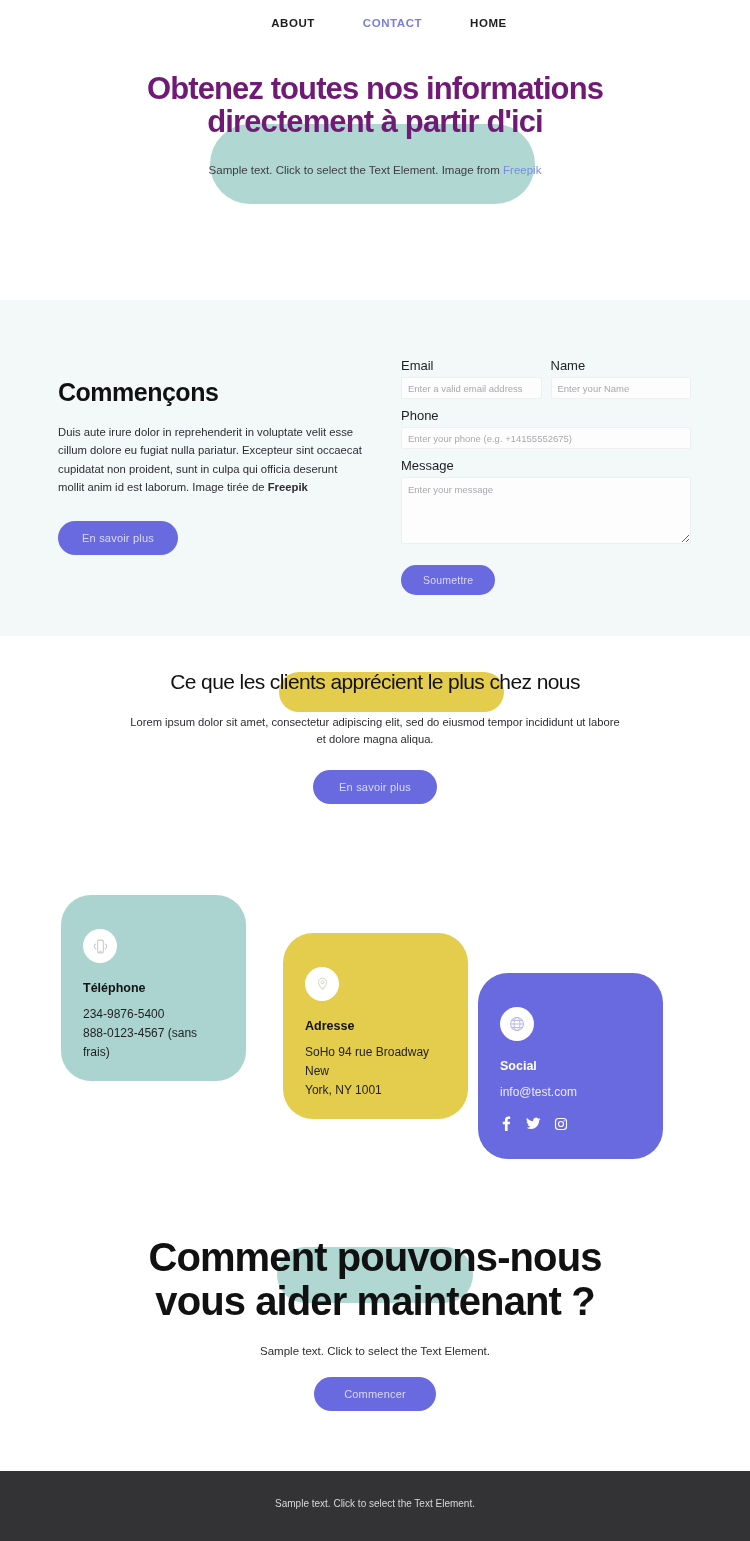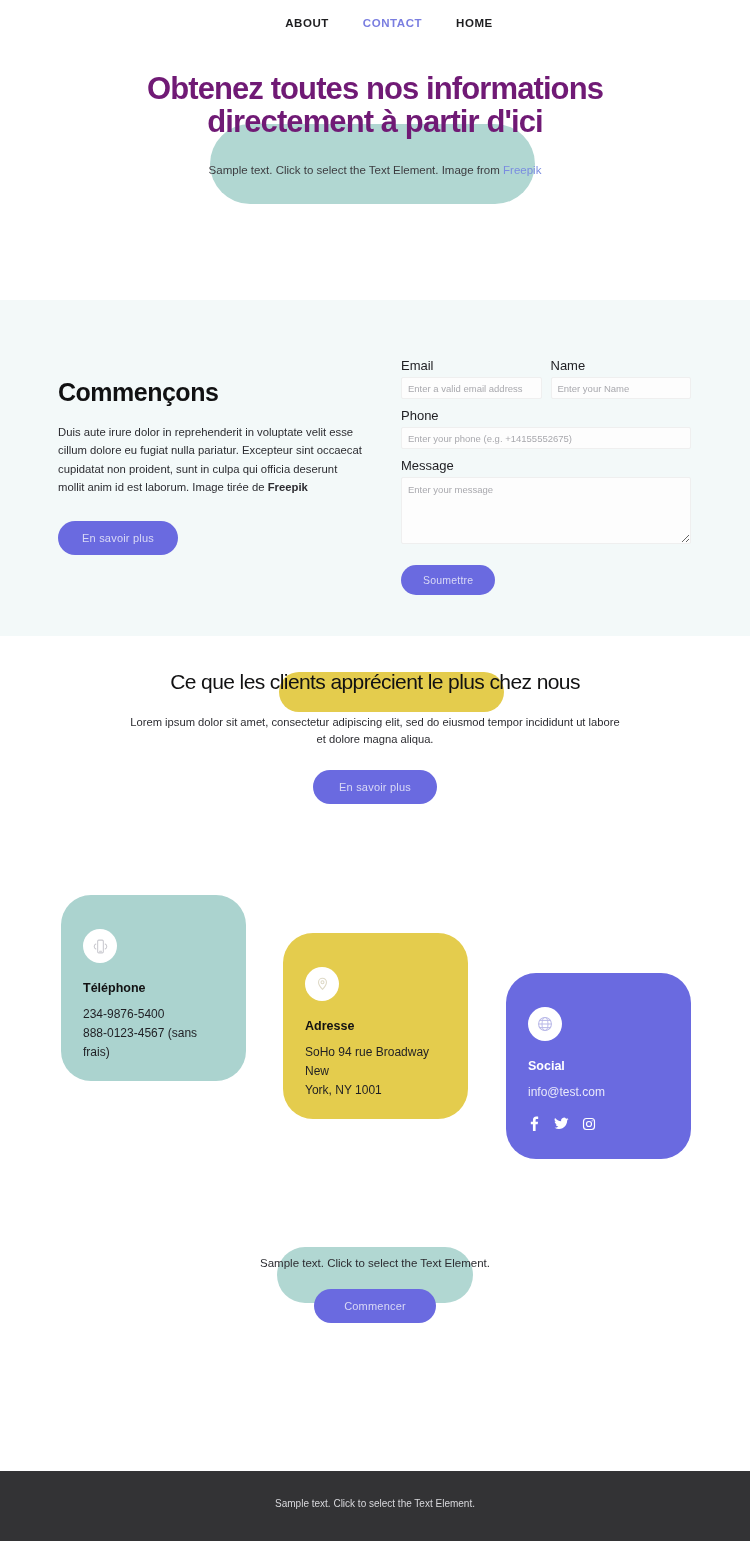--- a/index.html
+++ b/index.html
@@ -19,21 +19,21 @@
   }
 
   .page { width: 750px; height: 1541px; position: relative; overflow: hidden; }
 
   
   .nav {
     height: 46px;
     display: flex;
     align-items: center;
     justify-content: center;
-    gap: 34px;
+    gap: 48px;
     background: #fff;
     margin-left: 28px;
   }
   .nav-link {
     font-size: 11.5px;
     font-weight: 700;
     letter-spacing: 0.55px;
     color: #1d1d1f;
     text-decoration: none;
     cursor: pointer;
@@ -197,21 +197,21 @@
   
   .cards { position: absolute; top: 0; left: 0; width: 694px; height: 1541px; pointer-events: none; }
   .card {
     position: absolute;
     border-radius: 30px;
     padding: 34px 22px 0 22px;
     pointer-events: auto;
   }
   .card-teal   { left: 61px;  top: 895px;  width: 185px; height: 186px; background: #abd3cf; }
   .card-yellow { left: 283px; top: 933px;  width: 185px; height: 186px; background: #e4cc4d; }
-  .card-purple { left: 506px; top: 973px;  width: 185px; height: 186px; background: #6a6ae0; }
+  .card-purple { left: 478px; top: 973px;  width: 185px; height: 186px; background: #6a6ae0; }
 
   .card-icon {
     width: 34px;
     height: 34px;
     border-radius: 50%;
     background: #ffffff;
     display: flex;
     align-items: center;
     justify-content: center;
     margin-bottom: 18px;
@@ -400,20 +400,21 @@
             <circle cx="17.4" cy="6.6" r="1.1" fill="#ffffff" stroke="none"></circle>
           </svg>
         </span>
       </div>
     </div>
 
   </div>
 
   <section class="cta">
     <div class="hl-teal-cta"></div>
+    <h2 class="cta-title">Comment pouvons-nous vous aider maintenant ?</h2>
     <p class="cta-sub">Sample text. Click to select the Text Element.</p>
     <div class="cta-btn-wrap">
       <button class="btn">Commencer</button>
     </div>
   </section>
 
   <footer class="footer">
     <div class="footer-text">Sample text. Click to select the Text Element.</div>
   </footer>
 

